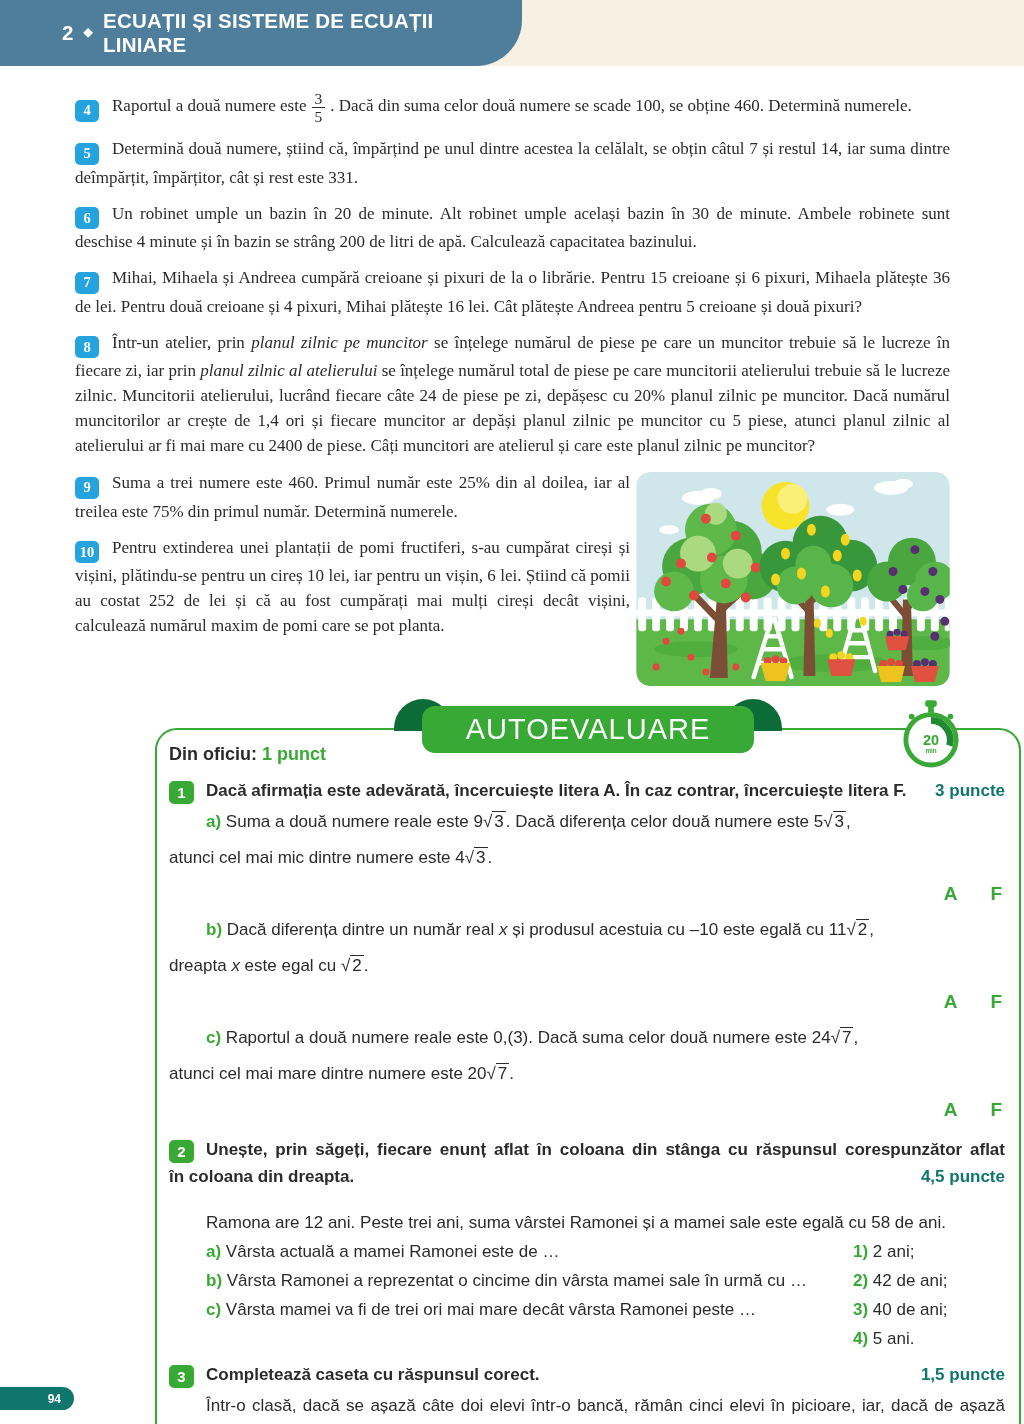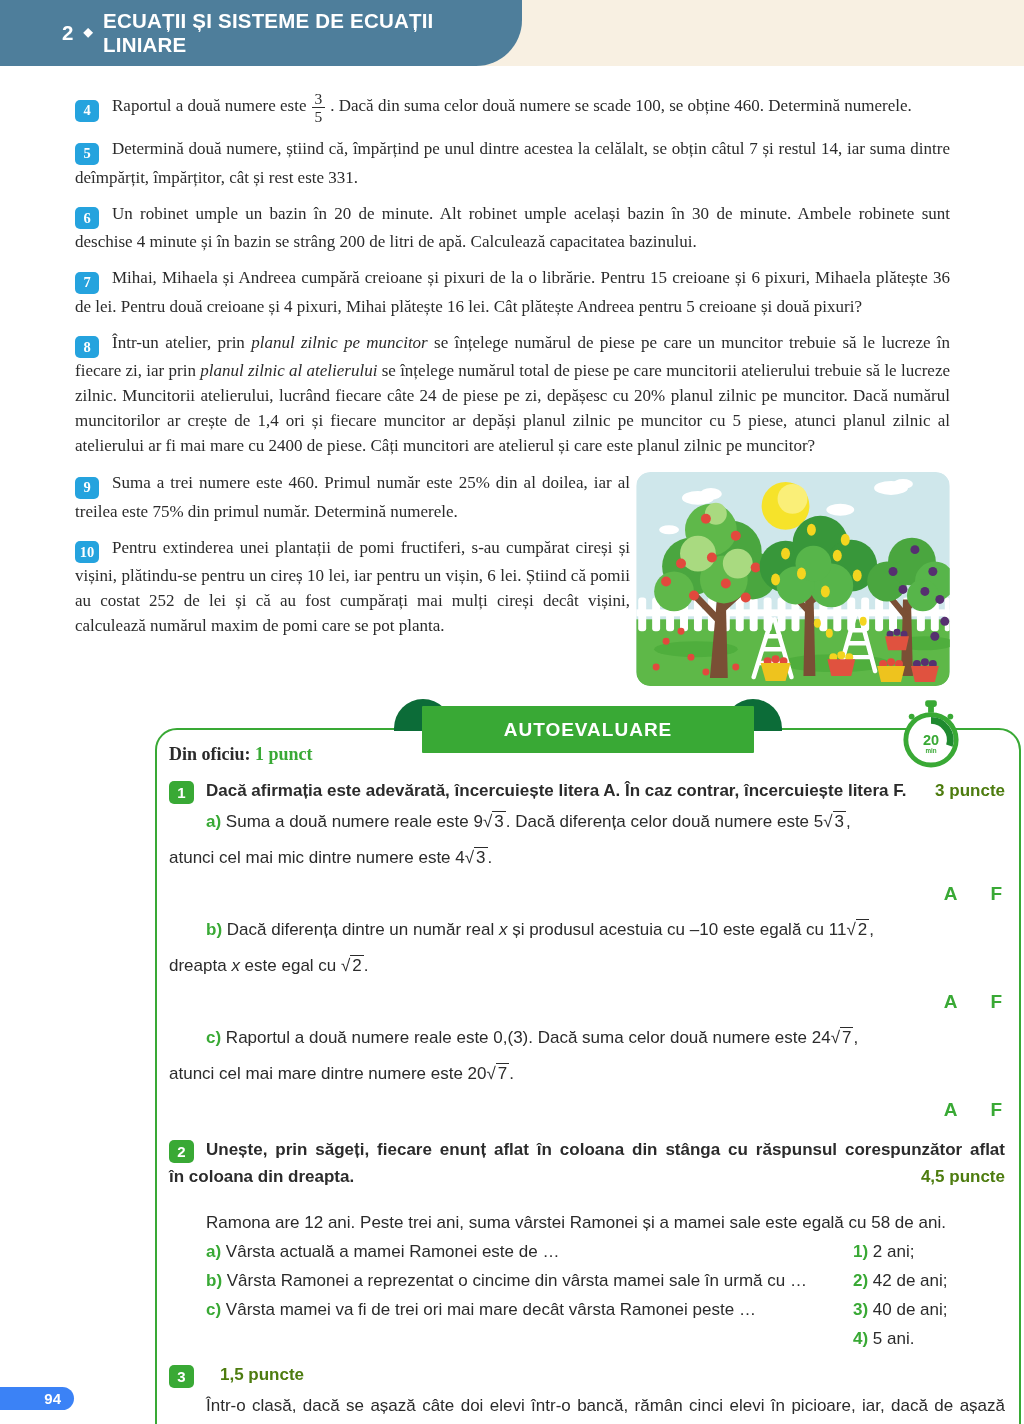--- a/index.html
+++ b/index.html
@@ -45,55 +45,55 @@
     position:relative;margin:36px 0 0 80px;width:866px;box-sizing:border-box;
     border:2.5px solid #39a935;border-radius:22px;padding:12px 14px 16px 12px;
     font-size:17px;
   }
   .fold{position:absolute;top:-31px;width:58px;height:32px;background:#0c6c38;
     border-radius:29px 29px 0 0;z-index:1;}
   .fold-left{left:calc(50% - 194px);}
   .fold-right{right:calc(50% - 194px);}
   .ae-banner{
     position:absolute;top:-24px;left:50%;transform:translateX(-50%);
-    width:332px;height:47px;background:#39a935;border-radius:1px;z-index:2;
+    width:332px;height:47px;background:#39a935;border-radius:13px;z-index:2;
     display:flex;align-items:center;justify-content:center;
-    color:#fff;font-weight:bold;font-size:19px;letter-spacing:1px;
+    color:#fff;font-weight:normal;font-size:29px;letter-spacing:1px;
   }
   .ae-timer{position:absolute;top:-32px;right:58px;z-index:3;}
-  .ae-dinoficiu{font-size:18px;font-weight:bold;margin-top:2px;font-family:Liberation Serif, serif;}
+  .ae-dinoficiu{font-size:18px;font-weight:bold;margin-top:2px;}
   .green{color:#39a935;}
   .bold{font-weight:bold;}
   .q-head{display:flex;align-items:baseline;margin-top:16px;}
   .qbadge{
     display:inline-flex;justify-content:center;align-items:center;flex:none;
     width:25px;height:23px;border-radius:5px;background:#39a935;color:#fff;
     font-weight:bold;font-size:15px;margin-right:12px;align-self:flex-start;
   }
   .q-prompt{font-weight:bold;flex:1;}
-  .pts{color:#4d7c0f;font-weight:bold;margin-left:14px;white-space:nowrap;}
+  .pts{color:#0f766e;font-weight:bold;margin-left:14px;white-space:nowrap;}
   .stmt{line-height:36px;}
   .s-l1{padding-left:37px;}
   .s-l2{display:flex;flex-direction:column;}
   .af{margin-left:auto;display:flex;gap:33px;padding-right:3px;
       color:#39a935;font-weight:bold;font-size:19px;}
   .q2-intro{padding-left:37px;line-height:29px;margin-top:18px;}
   .q2-grid{display:grid;grid-template-columns:1fr 152px;column-gap:10px;line-height:29px;}
   .q2-left{padding-left:37px;}
   .jline{text-align:justify;text-align-last:justify;}
   .q3-text{line-height:27px;margin-top:4px;}
   .q3-l1{padding-left:37px;}
   .answer-box{
     display:inline-block;width:92px;height:29px;border:1.6px solid #39a935;
     background:#fff;vertical-align:middle;margin-top:6px;
   }
   
   .page-tab{
-    position:absolute;left:0;bottom:14px;width:74px;height:23px;background:#3b82f6;
-    border-radius:0 12px 12px 0;color:#fff;font-weight:bold;font-size:15px;
+    position:absolute;left:0;bottom:14px;width:74px;height:23px;background:#0f766e;
+    border-radius:0 12px 12px 0;color:#fff;font-weight:bold;font-size:12px;
     display:flex;align-items:center;justify-content:flex-end;
     padding-right:13px;box-sizing:border-box;
   }
 </style>
 </head>
 <body>
 
 <div class="header-band">
   <div class="chapter-tab">
     <span>2</span>
@@ -391,20 +391,21 @@
         <div class="q2-left"><span class="green bold">c)</span><span> Vârsta mamei va fi de trei ori mai mare decât vârsta Ramonei peste …</span></div>
         <div><span class="green bold">3)</span><span> 40 de ani;</span></div>
         <div class="q2-left"></div>
         <div><span class="green bold">4)</span><span> 5 ani.</span></div>
       </div>
     </div>
 
     <div>
       <div class="q-head" style="margin-top:12px;">
         <span class="qbadge">3</span>
+        <span class="q-prompt">Completează caseta cu răspunsul corect.</span>
         <span class="pts">1,5 puncte</span>
       </div>
       <div class="q3-text">
         <div class="q3-l1 jline">Într-o clasă, dacă se așază câte doi elevi într-o bancă, rămân cinci elevi în picioare, iar, dacă de așază</div>
         <div class="jline">câte trei elevi într-o bancă, rămân două bănci libere. Numărul băncilor din această clasă este egal cu</div>
         <div>
           <span class="answer-box"></span><span>.</span>
         </div>
       </div>
     </div>

